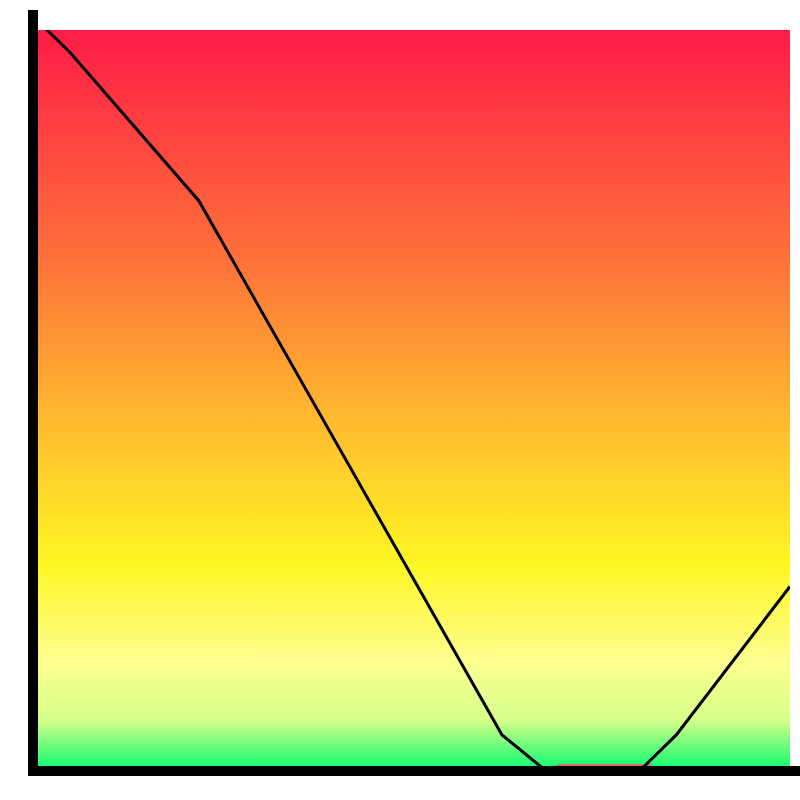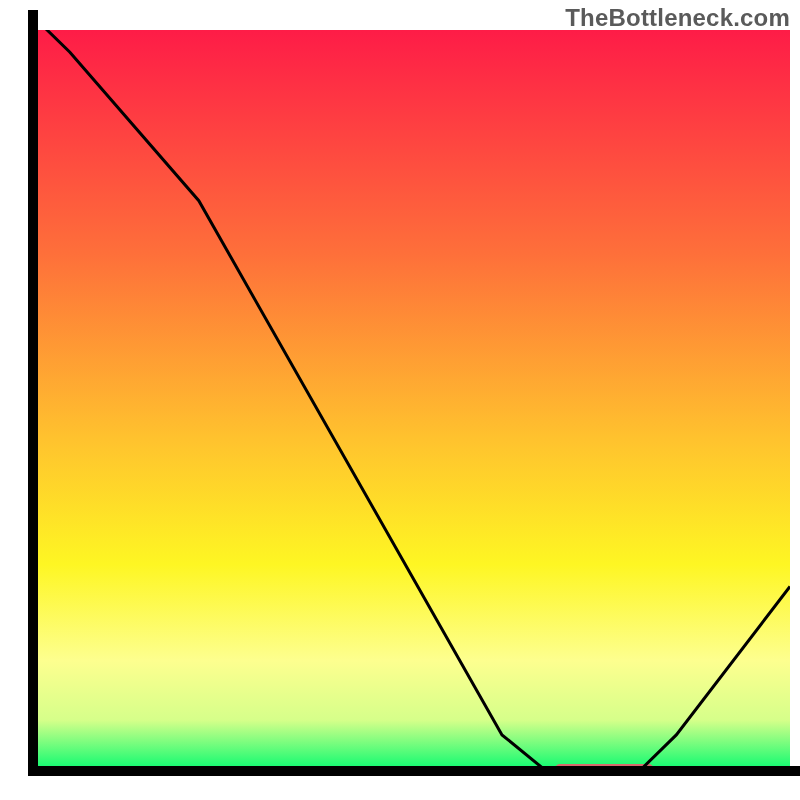--- a/index.html
+++ b/index.html
@@ -31,21 +31,20 @@
     position: absolute;
     top: 0;
     left: 0;
   }
 </style>
 </head>
 <body>
 
 <div class="chart-container">
 
-  <div class="watermark">TheBottleneck.com</div>
 
   <svg width="800" height="800" viewBox="0 0 800 800">
     <defs>
       <linearGradient id="bg-grad" x1="0" y1="0" x2="0" y2="1">
       <stop offset="0%" stop-color="#fe1c47"></stop>
           <stop offset="30%" stop-color="#fe6f3a"></stop>
           <stop offset="55.00000000000001%" stop-color="#ffc22e"></stop>
           <stop offset="72%" stop-color="#fef623"></stop>
           <stop offset="85%" stop-color="#fdff8f"></stop>
           <stop offset="93%" stop-color="#d6ff8a"></stop>

